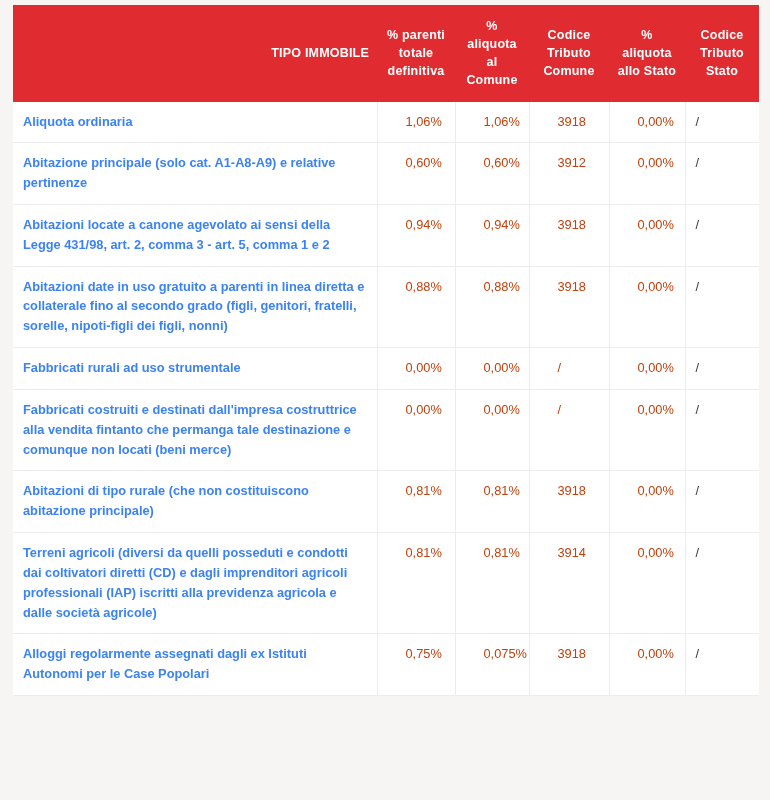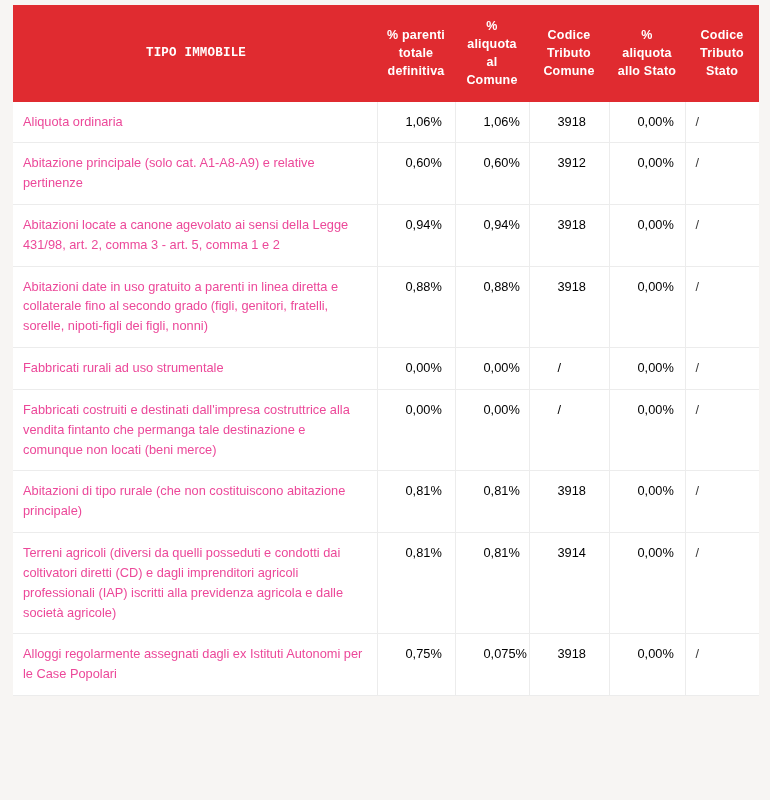--- a/index.html
+++ b/index.html
@@ -41,40 +41,40 @@
     font-size: 12.5px;
     font-weight: bold;
     line-height: 1.45;
     padding: 12px 8px 12px 8px;
     text-align: center;
     vertical-align: middle;
     border: none;
     letter-spacing: 0.2px;
   }
   thead th.first {
-    text-align: center;
+    text-align: right;
     padding-left: 10px;
-    font-family: Liberation Mono, monospace;
   }
   tbody td {
     font-size: 12.8px;
     color: #2f2f2f;
     line-height: 1.55;
     padding: 10px 10px 11px 10px;
     vertical-align: top;
     border-bottom: 1px solid #ececec;
     border-right: 1px solid #ececec;
     background: #ffffff;
   }
   tbody td:last-child { border-right: none; }
   tbody tr td.tipo {
-    color: #ec4899;
+    color: #3b82f6;
+    font-weight: bold;
   }
   tbody td.num {
-    color: #000000;
+    color: #c2410c;
     padding-left: 28px;
   }
   tbody td.slash {
     color: #3a3a3a;
   }
 </style>
 </head>
 <body>
 
 <div class="page">

